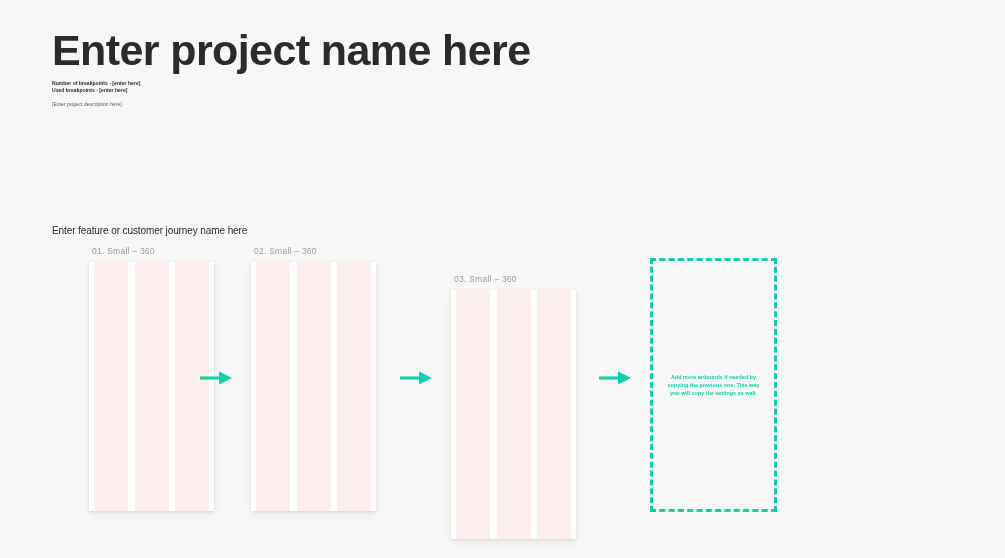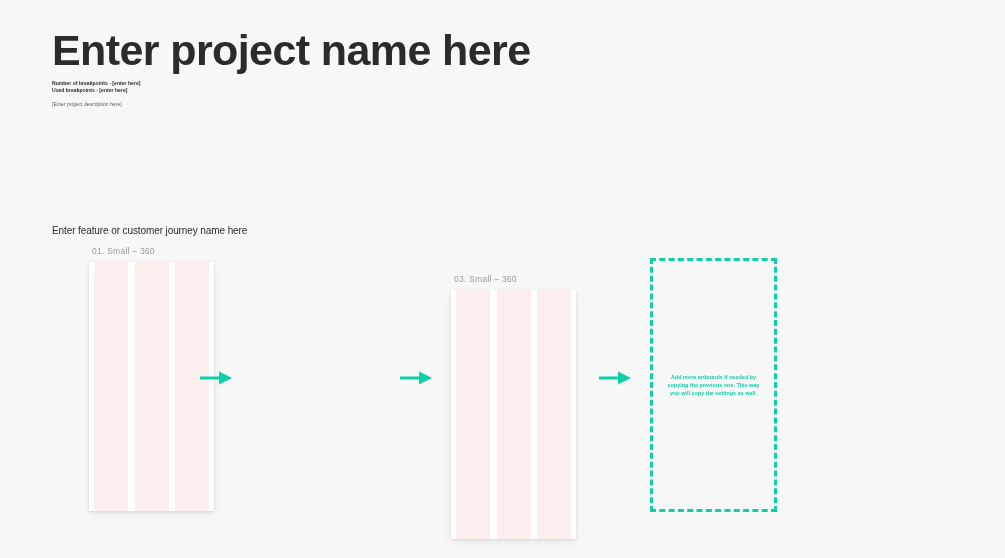--- a/index.html
+++ b/index.html
@@ -184,20 +184,30 @@
     </div>
   </div>
 
   <div class="flow-arrow a0">
     <svg width="32" height="14" viewBox="0 0 32 14" xmlns="http://www.w3.org/2000/svg">
       <rect x="0" y="5.5" width="22" height="3" fill="#0ecfa8"></rect>
       <polygon points="19,0.5 32,7 19,13.5" fill="#0ecfa8"></polygon>
     </svg>
   </div>
 
+  <div class="flow-slot s1">
+    <div class="artboard-label">02. Small – 360</div>
+    <div class="artboard">
+      <div class="grid-columns">
+        <div class="grid-col"></div>
+        <div class="grid-col"></div>
+        <div class="grid-col"></div>
+      </div>
+    </div>
+  </div>
 
   <div class="flow-arrow a1">
     <svg width="32" height="14" viewBox="0 0 32 14" xmlns="http://www.w3.org/2000/svg">
       <rect x="0" y="5.5" width="22" height="3" fill="#0ecfa8"></rect>
       <polygon points="19,0.5 32,7 19,13.5" fill="#0ecfa8"></polygon>
     </svg>
   </div>
 
   <div class="flow-slot s2">
     <div class="artboard-label">03. Small – 360</div>

